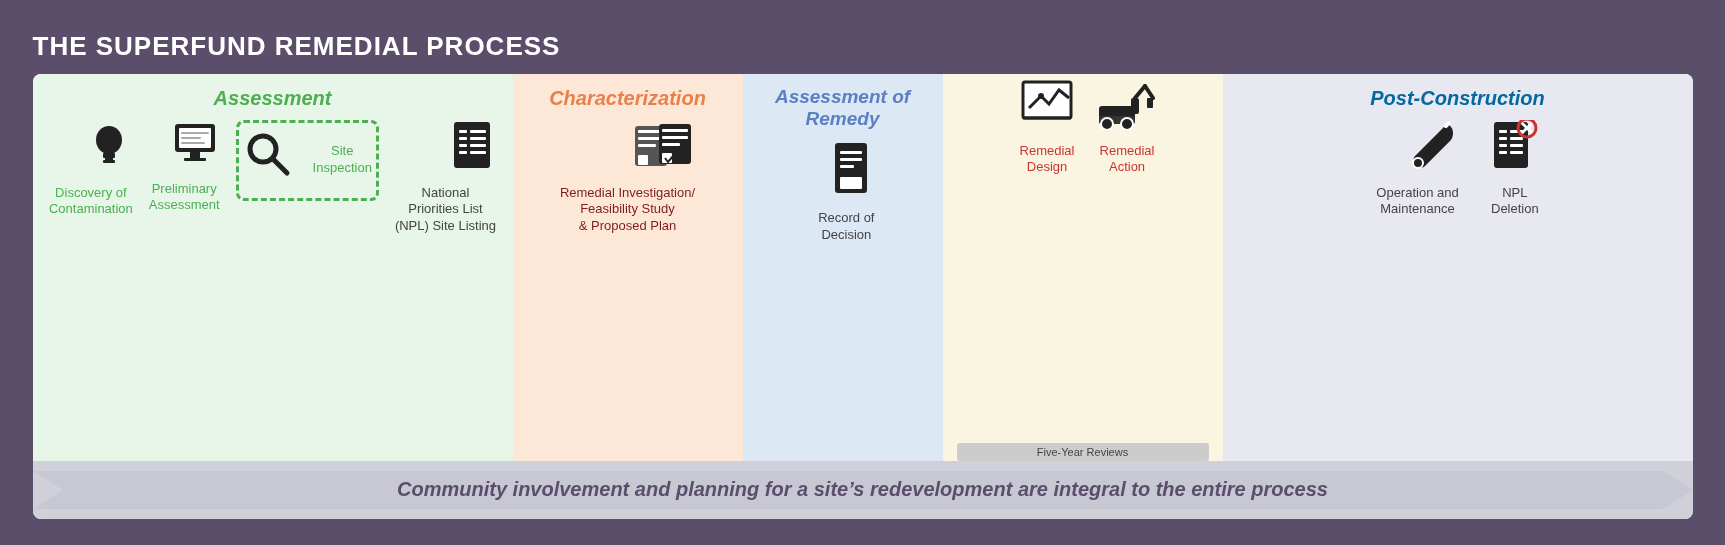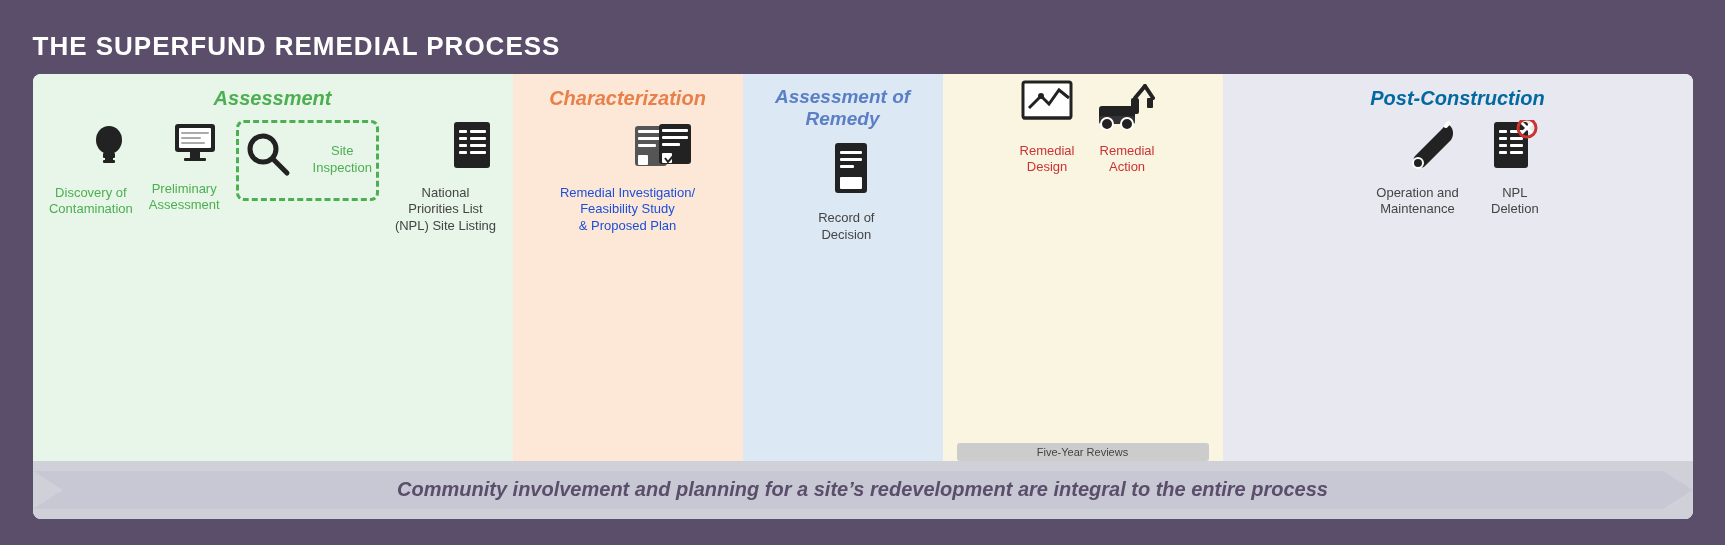--- a/index.html
+++ b/index.html
@@ -105,21 +105,21 @@
       flex: 1;
     }
     
     .label-assessment { color: #4caf50; }
     .label-characterization { color: #e8804a; }
     .label-selection { color: #5b7fc4; }
     .label-cleanup { color: #cc3333; }
     .label-postconstruction { color: #0369a1; }
     
     .color-green { color: #4caf50; }
-    .color-orange { color: #1d4ed8; }
+    .color-orange { color: #7f1d1d; }
     .color-red { color: #cc3333; }
     .color-dark { color: #444; }
     
     .dashed-box {
       border: 3px dashed #4caf50;
       border-radius: 8px;
       padding: 6px 4px;
       display: flex;
       flex-direction: row;
       align-items: center;

